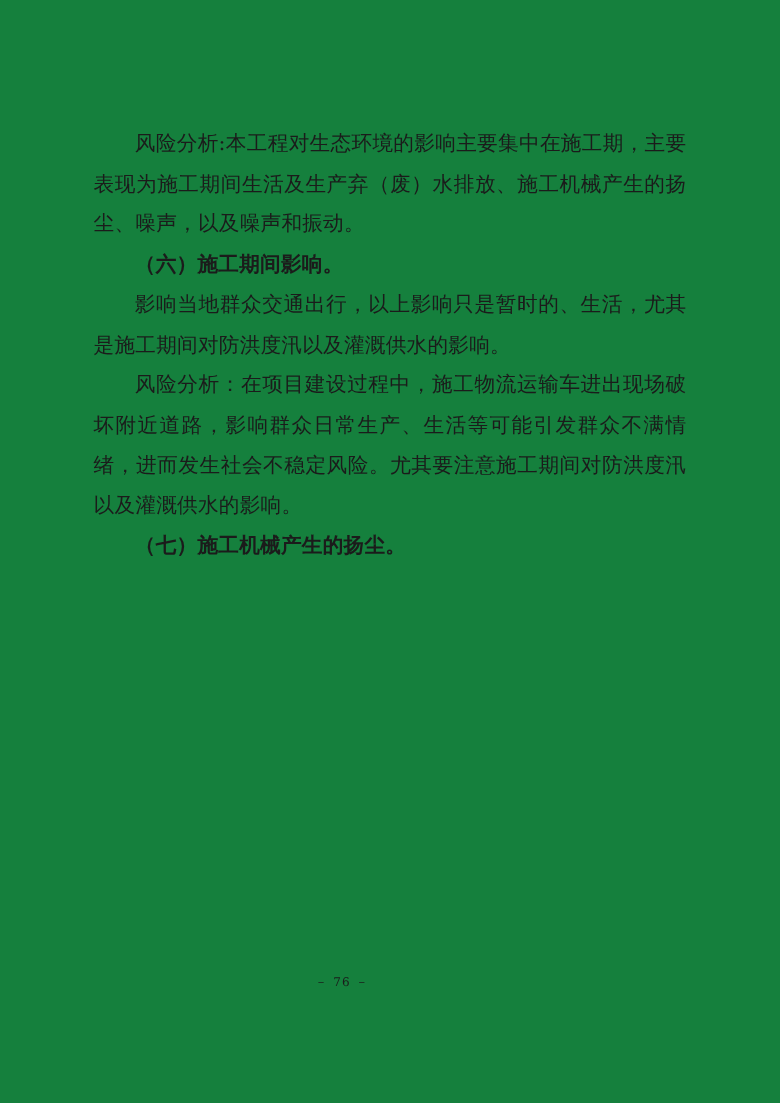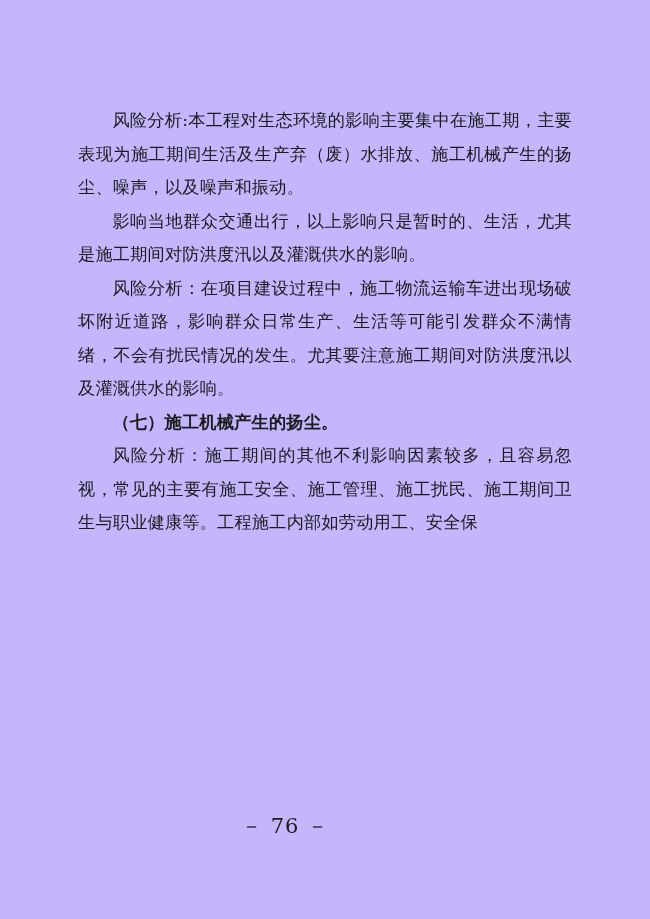--- a/index.html
+++ b/index.html
@@ -4,21 +4,21 @@
 <style>
   html, body {
     margin: 0;
     padding: 0;
     background: #7a7a7a;
   }
   .page {
     position: relative;
     width: 650px;
     height: 919px;
-    background: #c4b5fd;
+    background: #15803d;
     box-sizing: border-box;
     overflow: hidden;
   }
   .content {
     position: absolute;
     left: 78px;
     top: 104px;
     width: 494px;
   }
   .para {
@@ -36,37 +36,37 @@
   .para.bold {
     font-weight: bold;
   }
   .footer {
     position: absolute;
     left: 0;
     top: 812px;
     width: 650px;
     text-align: center;
     font-family: "DejaVu Serif", "Liberation Serif", serif;
-    font-size: 21px;
+    font-size: 10px;
     color: #1b1b1b;
     letter-spacing: 1px;
     text-decoration: underline;
   }
   .footer .pg {
     display: inline-block;
     margin-left: -80px;
   }
 </style>
 </head>
 <body>
 
 <div class="page">
   <div class="content">
     <p class="para">风险分析:本工程对生态环境的影响主要集中在施工期，主要表现为施工期间生活及生产弃（废）水排放、施工机械产生的扬尘、噪声，以及噪声和振动。</p>
+    <p class="para bold">（六）施工期间影响。</p>
     <p class="para">影响当地群众交通出行，以上影响只是暂时的、生活，尤其是施工期间对防洪度汛以及灌溉供水的影响。</p>
-    <p class="para">风险分析：在项目建设过程中，施工物流运输车进出现场破坏附近道路，影响群众日常生产、生活等可能引发群众不满情绪，不会有扰民情况的发生。尤其要注意施工期间对防洪度汛以及灌溉供水的影响。</p>
+    <p class="para">风险分析：在项目建设过程中，施工物流运输车进出现场破坏附近道路，影响群众日常生产、生活等可能引发群众不满情绪，进而发生社会不稳定风险。尤其要注意施工期间对防洪度汛以及灌溉供水的影响。</p>
     <p class="para bold">（七）施工机械产生的扬尘。</p>
-    <p class="para">风险分析：施工期间的其他不利影响因素较多，且容易忽视，常见的主要有施工安全、施工管理、施工扰民、施工期间卫生与职业健康等。工程施工内部如劳动用工、安全保</p>
   </div>
   <div class="footer">
     <span class="pg">－ 76 －</span>
   </div>
 </div>
 
 </body></html>

